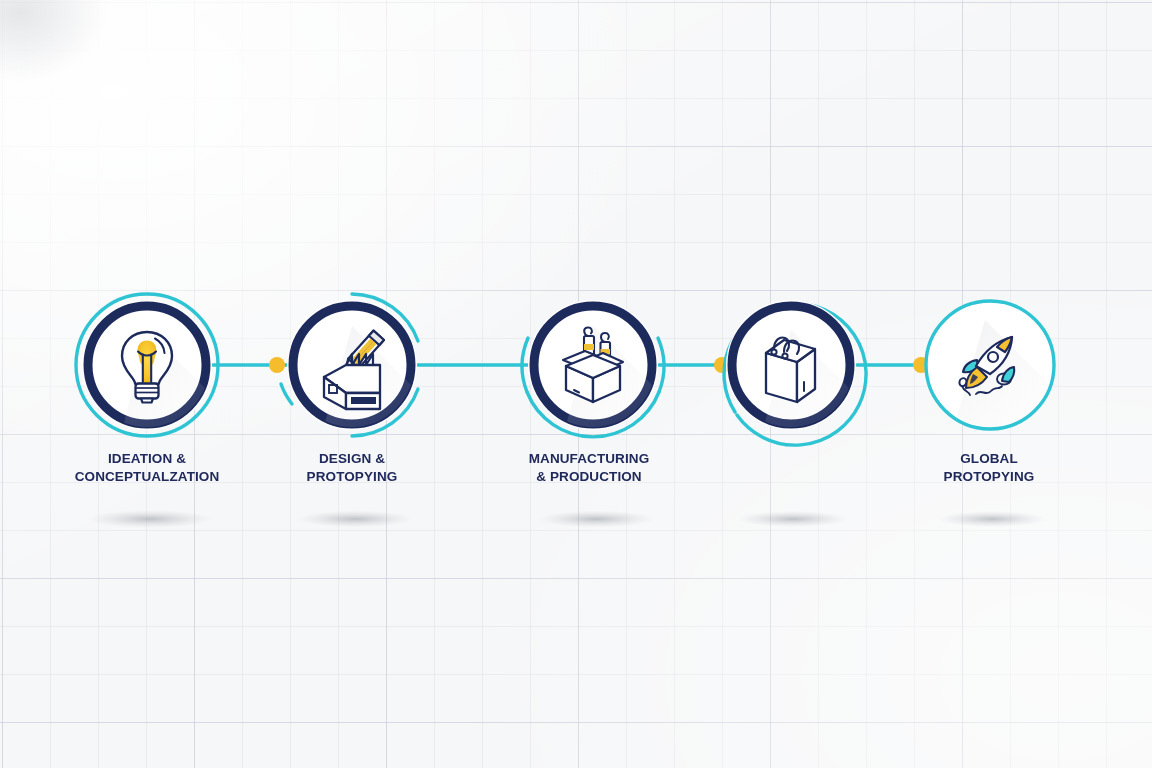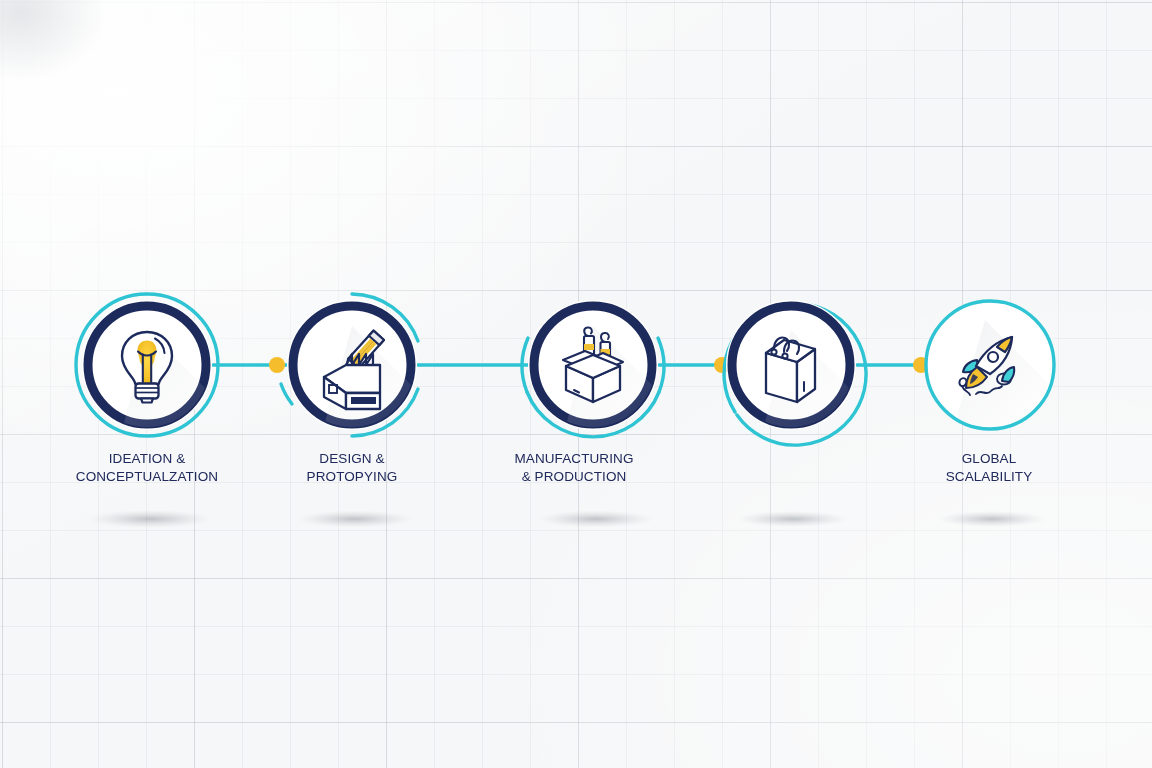--- a/index.html
+++ b/index.html
@@ -65,21 +65,21 @@
     width: 1152px;
     height: 768px;
   }
 
   
   .node-label {
     position: absolute;
     text-align: center;
     color: #20295c;
     font-family: "Liberation Sans", sans-serif;
-    font-weight: normal;
+    font-weight: bold;
     font-size: 13.5px;
     line-height: 18px;
     letter-spacing: 0.1px;
     white-space: pre-line;
     transform: translateX(-50%);
   }
 </style>
 </head>
 <body>
 
@@ -282,20 +282,20 @@
       </g>
     </g>
   </svg>
 
   <div class="node-label" style="left:147px; top:450px; width:230px;">IDEATION &amp;
 CONCEPTUALZATION</div>
 
   <div class="node-label" style="left:352px; top:450px; width:200px;">DESIGN &amp;
 PROTOPYING</div>
 
-  <div class="node-label" style="left:574px; top:450px; width:220px;">MANUFACTURING
+  <div class="node-label" style="left:589px; top:450px; width:220px;">MANUFACTURING
 &amp; PRODUCTION</div>
 
 
   <div class="node-label" style="left:989px; top:450px; width:190px;">GLOBAL
-SCALABILITY</div>
+PROTOPYING</div>
 
 </div>
 
 </body></html>

